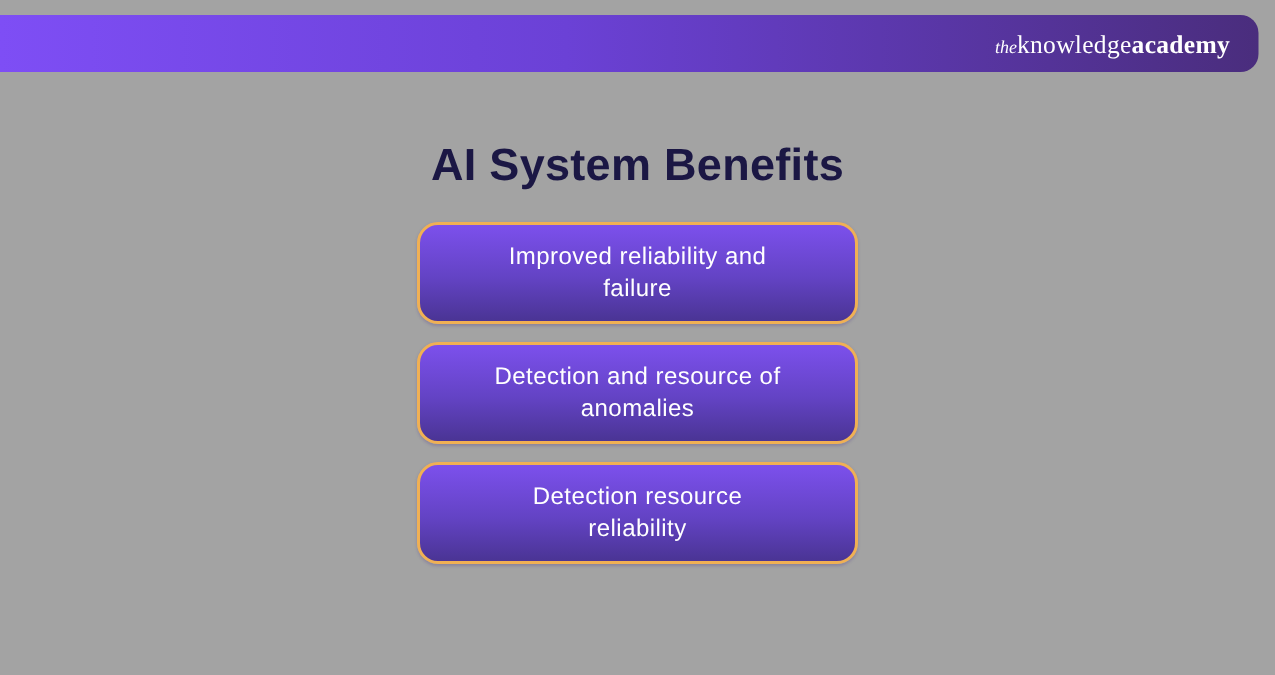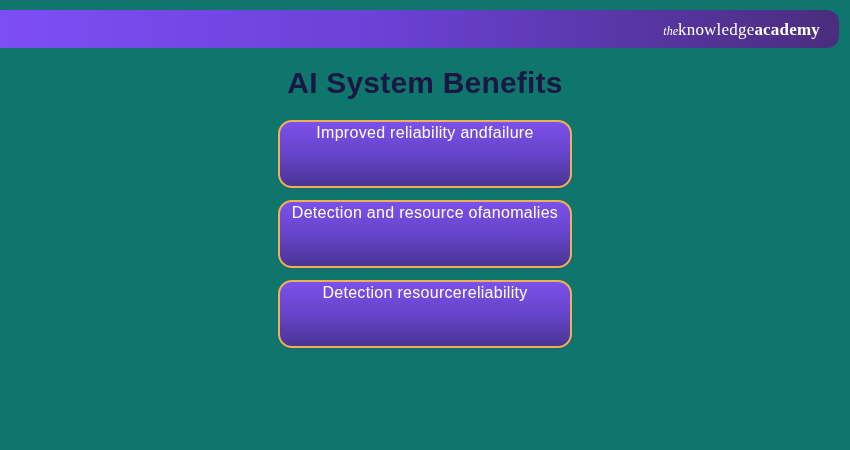--- a/index.html
+++ b/index.html
@@ -8,21 +8,21 @@
     background: #ffffff;
     width: 850px;
     height: 450px;
     overflow: hidden;
     font-family: "Liberation Sans", sans-serif;
   }
   .stage {
     position: relative;
     width: 850px;
     height: 450px;
-    background: #0f766e;
+    background: #a3a3a3;
   }
   
   .header-bar {
     position: absolute;
     top: 10px;
     left: 0;
     width: 839px;
     height: 38px;
     background: linear-gradient(90deg, #7E4EF5 0%, #6B41D6 45%, #4A2D7D 100%);
     border-radius: 0 12px 12px 0;
@@ -62,30 +62,32 @@
     flex-direction: column;
     align-items: center;
   }
   .page-title {
     color: #1B1744;
     font-size: 30px;
     font-weight: 800;
     line-height: 42px;
     letter-spacing: 0.2px;
     margin-bottom: 16px;
+    margin-top: 28px;
   }
   .benefit-card {
     width: 294px;
     height: 68px;
     box-sizing: border-box;
     border: 2px solid #F0B054;
     border-radius: 14px;
     background: linear-gradient(180deg, #7C50EC 0%, #6343C4 55%, #4A3494 100%);
     display: flex;
-    flex-direction: row;
+    flex-direction: column;
+    align-items: center;
     justify-content: center;
     margin-bottom: 12px;
     box-shadow: 0 1px 2px rgba(70, 45, 140, 0.25);
   }
   .benefit-card .line {
     color: #FFFFFF;
     font-size: 16px;
     line-height: 21px;
     letter-spacing: 0.3px;
     text-align: center;

